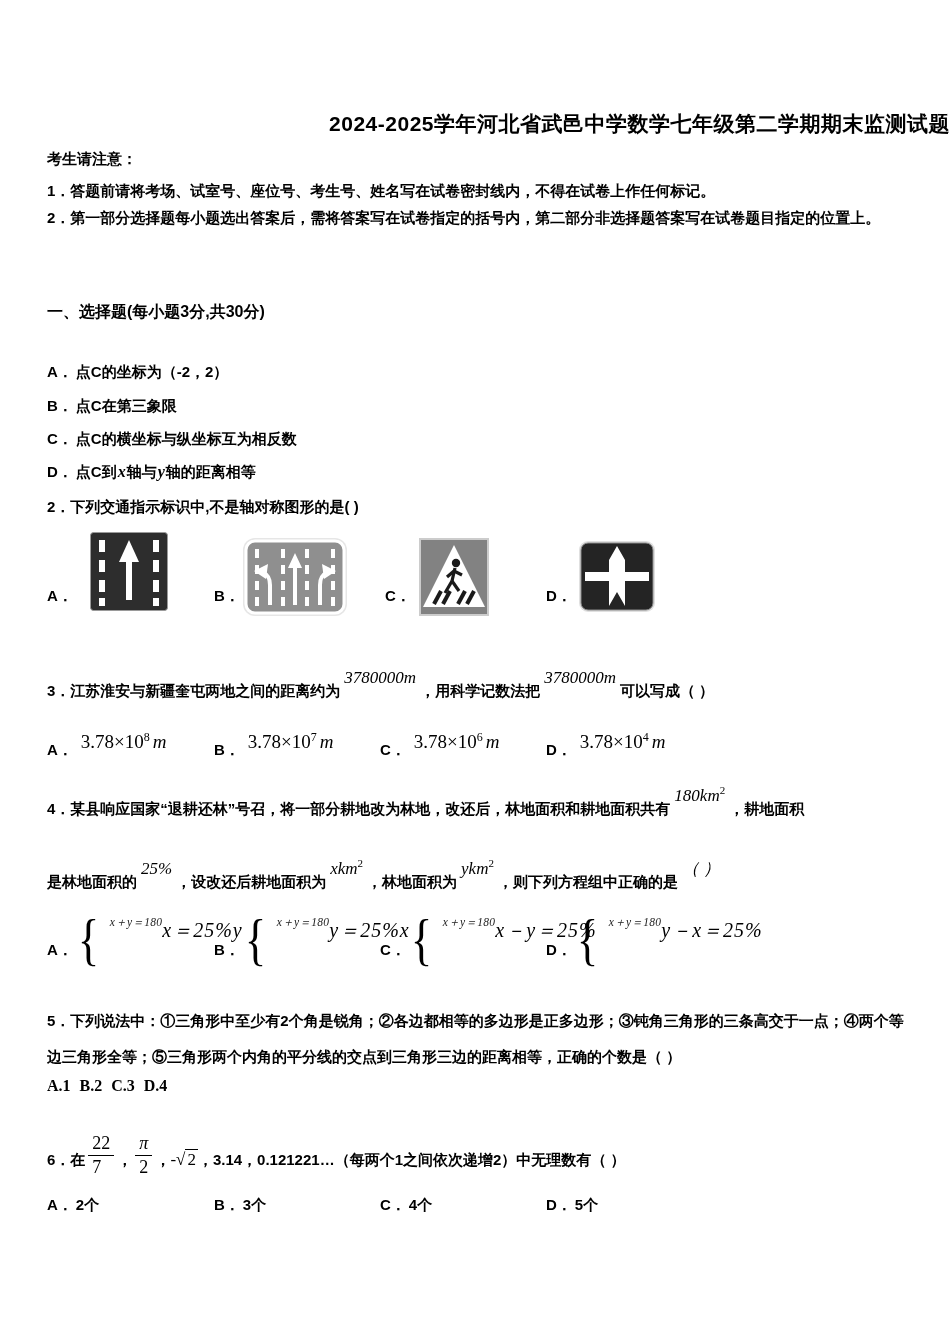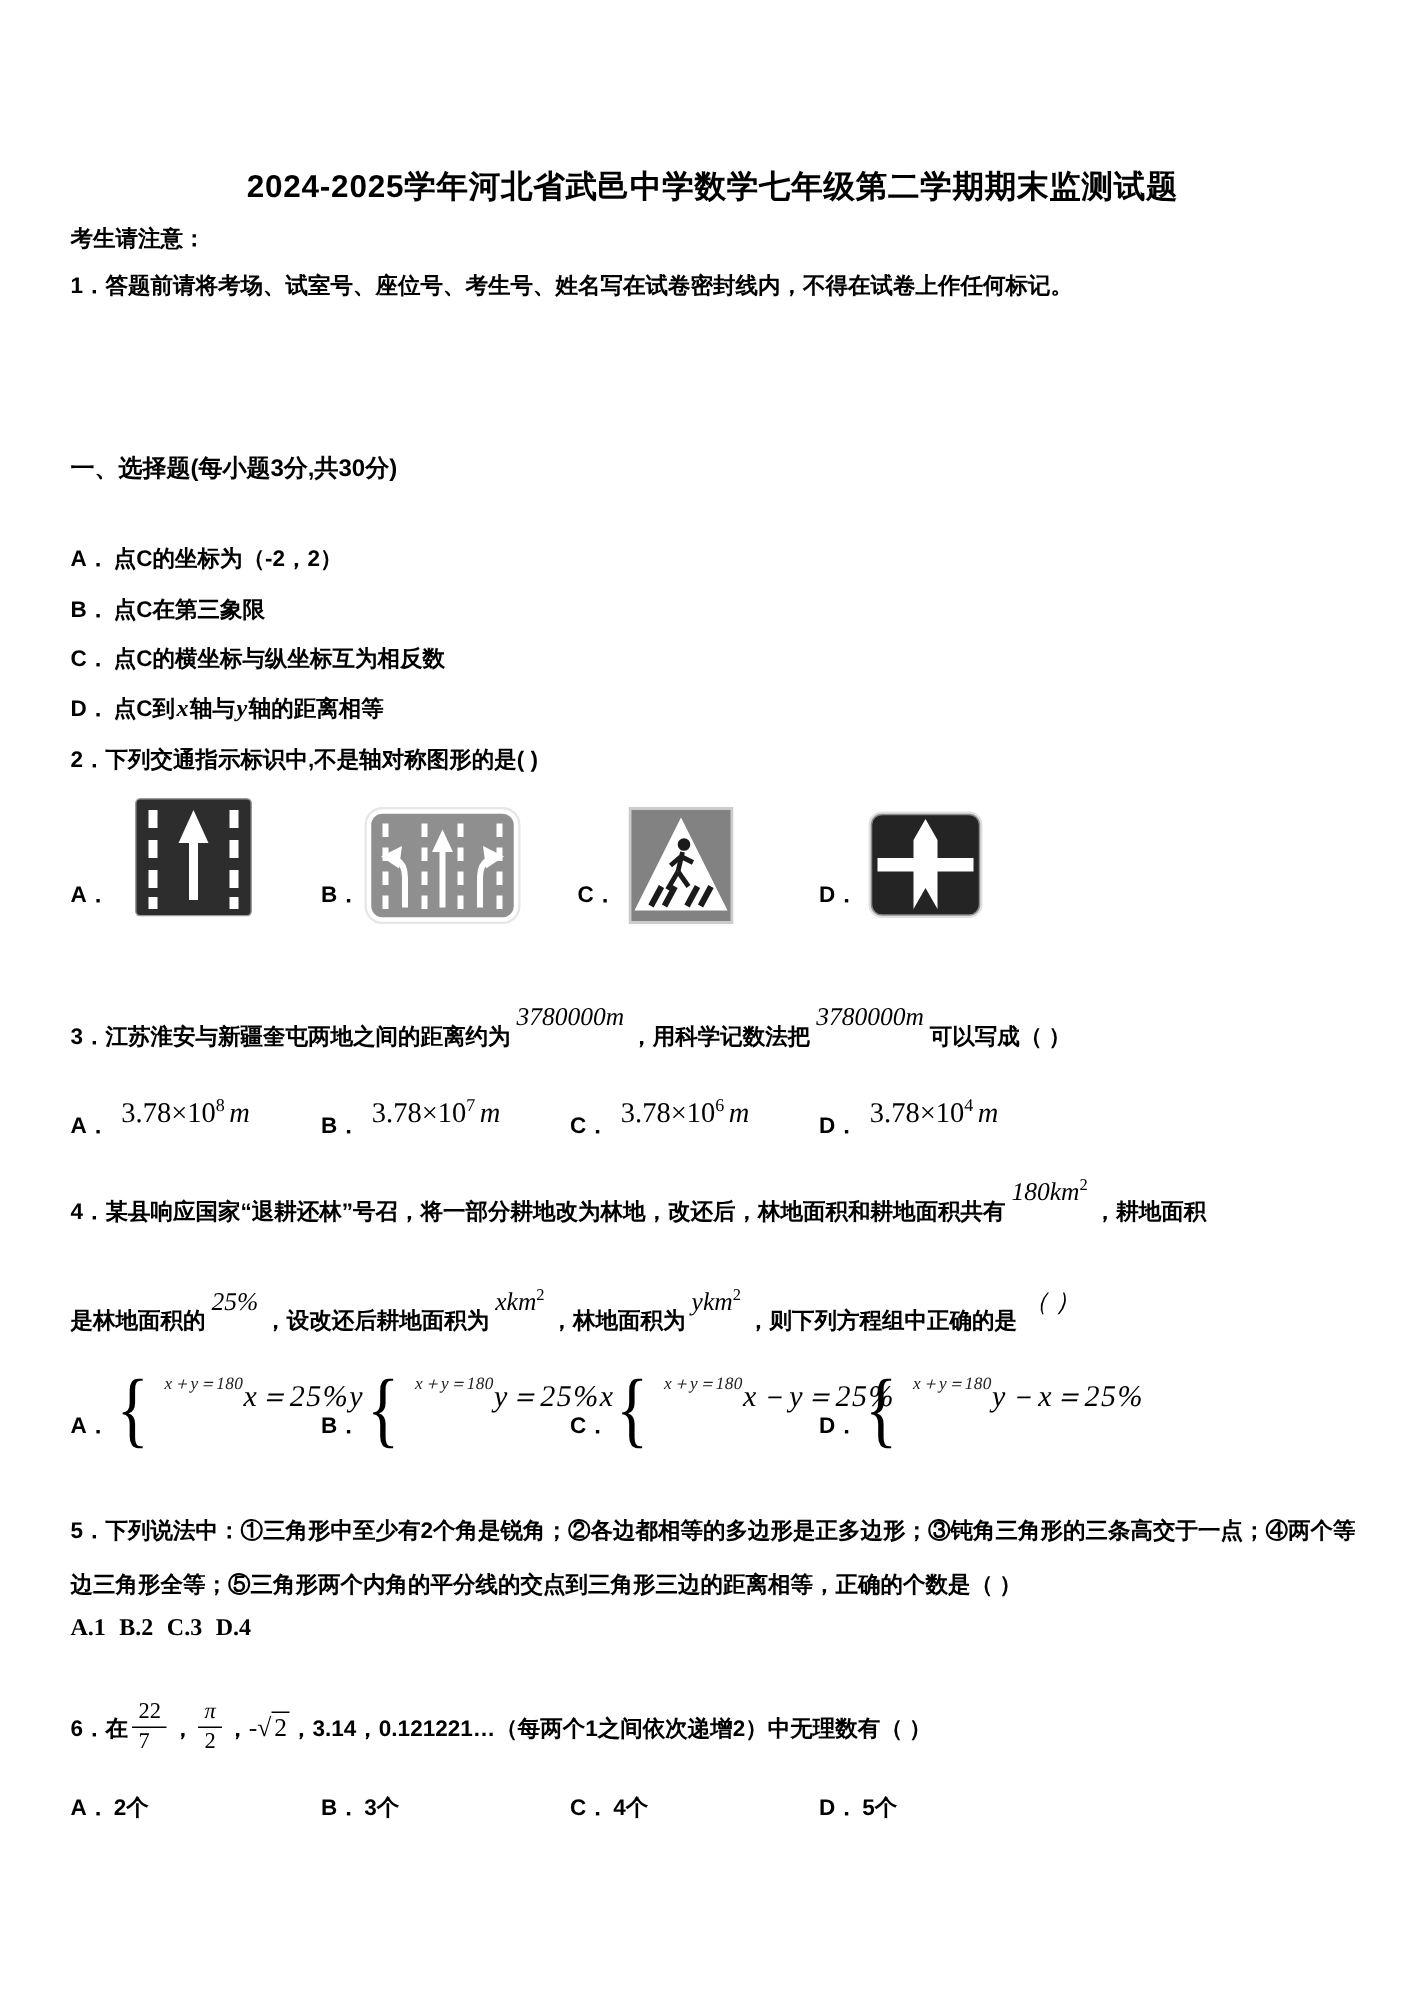--- a/index.html
+++ b/index.html
@@ -1,19 +1,19 @@
 <!DOCTYPE html>
 <html><head>
 <meta charset="utf-8">
 <style>
   html,body{margin:0;padding:0;background:#fff;}
   .page{position:relative;width:950px;height:1344px;background:#ffffff;color:#000;
         font-family:"Liberation Sans",sans-serif;overflow:hidden;}
   .abs{position:absolute;}
-  .title{position:absolute;top:110px;left:0;width:100%;text-align:center;
+  .title{position:absolute;top:110px;left:0;width:100%;text-align:right;
          font-size:21px;font-weight:bold;letter-spacing:.5px;}
   .notice-heading{top:150px;left:47px;font-size:15px;font-weight:bold;}
   .notice{left:47px;width:866px;font-size:15px;font-weight:bold;line-height:27px;}
   .section-heading{top:302px;left:47px;font-size:16px;font-weight:bold;}
   .stem{font-size:15px;font-weight:bold;line-height:20px;white-space:nowrap;}
   .para{font-size:15px;font-weight:bold;line-height:36px;}
   .olbl{margin-right:3px;}
   .opt{font-size:15px;font-weight:bold;white-space:nowrap;}
   .mvar{font-family:"Liberation Serif",serif;font-style:italic;font-weight:bold;
         font-size:16px;padding:0 1px;}
@@ -33,39 +33,40 @@
          line-height:56px;transform:scaleX(.8);}
   .eqcol{display:flex;flex-direction:row;padding-top:3px;}
   .eqtop{font-family:"Liberation Serif",serif;font-style:italic;font-size:11.5px;
          color:#222;letter-spacing:.3px;margin-left:8px;}
   .eqbot{font-family:"Liberation Serif",serif;font-style:italic;font-size:20px;
          margin-top:2px;letter-spacing:1px;}
   .answers{font-family:"Liberation Serif",serif;font-weight:bold;font-size:16px;
            word-spacing:5px;}
   
   .frac{display:inline-block;vertical-align:-8px;
-        font-family:"Liberation Serif",serif;font-weight:normal;font-size:15px;
+        font-family:"Liberation Serif",serif;font-weight:normal;font-size:18px;
         line-height:1.15;margin:0 3px;}
   .frac .num{display:block;padding:0 4px 1px;}
   .frac .den{display:block;border-top:1.5px solid #000;padding:1px 4px 0;}
   .frac .it{font-style:italic;}
   .sqrt{font-family:"Liberation Serif",serif;font-weight:normal;font-size:17px;white-space:nowrap;}
   .sqrt .radv{border-top:1.6px solid #000;padding:0 2px;}
   .signlbl{font-size:15px;font-weight:bold;}
   svg{display:block;}
 </style>
 </head>
 <body>
 
 <div class="page">
 
   <div class="title">2024-2025学年河北省武邑中学数学七年级第二学期期末监测试题</div>
 
   <div class="abs notice-heading">考生请注意：</div>
   <div class="abs notice" style="top:177px">1．答题前请将考场、试室号、座位号、考生号、姓名写在试卷密封线内，不得在试卷上作任何标记。</div>
+  <div class="abs notice" style="top:204px">2．第一部分选择题每小题选出答案后，需将答案写在试卷指定的括号内，第二部分非选择题答案写在试卷题目指定的位置上。</div>
 
   <div class="abs section-heading">一、选择题(每小题3分,共30分)</div>
 
   <div class="abs opt" style="top:363px;left:47px"><span class="olbl">A．</span><span>点C的坐标为（-2，2）</span></div>
   <div class="abs opt" style="top:397px;left:47px"><span class="olbl">B．</span><span>点C在第三象限</span></div>
   <div class="abs opt" style="top:430px;left:47px"><span class="olbl">C．</span><span>点C的横坐标与纵坐标互为相反数</span></div>
   <div class="abs opt" style="top:463px;left:47px"><span class="olbl">D．</span><span>点C到</span><span class="mvar">x</span><span>轴与</span><span class="mvar">y</span><span>轴的距离相等</span></div>
 
   <div class="abs stem" style="top:497px;left:47px">2．下列交通指示标识中,不是轴对称图形的是(      )</div>
 

